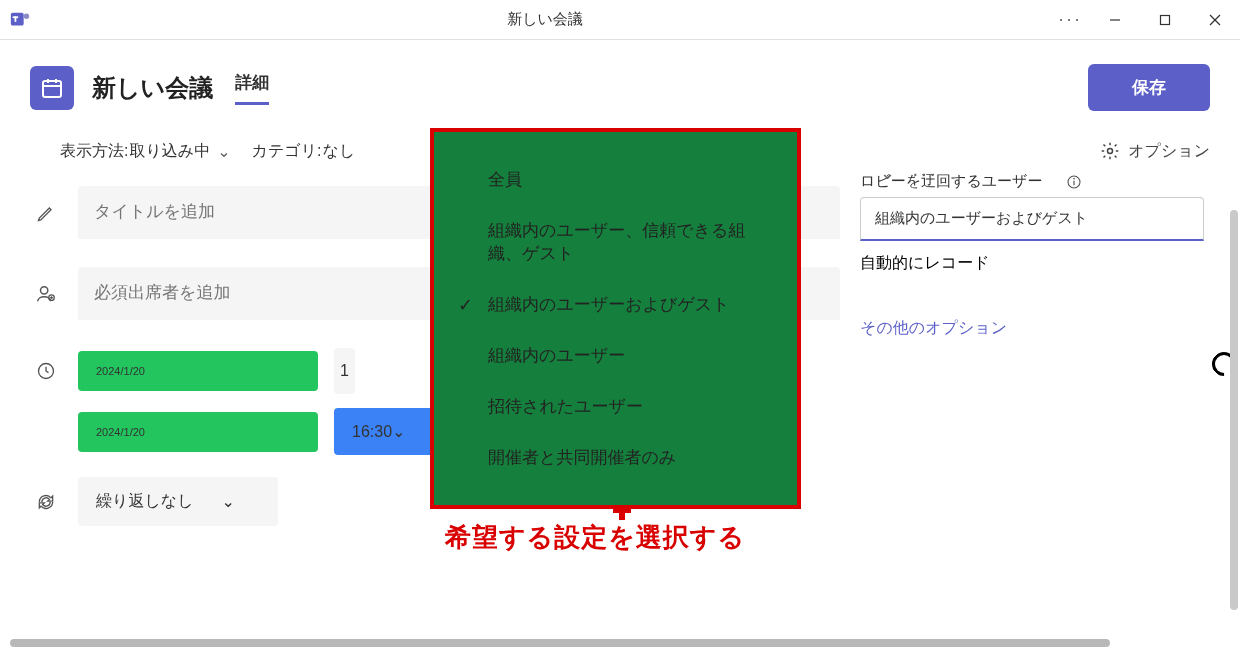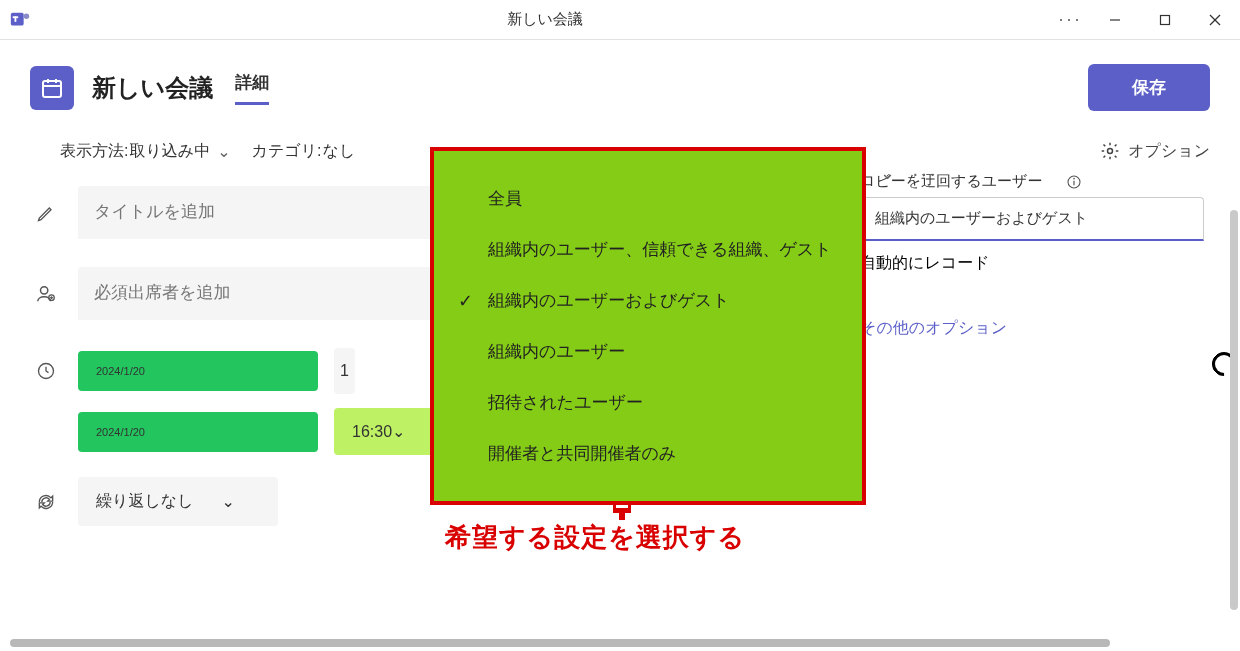--- a/index.html
+++ b/index.html
@@ -20,30 +20,30 @@
   .filterbar { display:flex; align-items:center; padding: 20px 30px 10px 60px; gap:1px; color:#333; font-size:16px; }
   .filterbar .chev { margin-left:6px; margin-right:20px; color:#666; }
   .filterbar .gear { margin-left:auto; display:flex; gap:8px; color:#444; }
   .content { display:flex; padding: 0 0 0 30px; }
   .left { flex:1; padding-right:20px; }
   .right { width:380px; padding-right:36px; }
   .row { display:flex; align-items:center; gap:16px; margin: 14px 0; }
   .row-icon { width:32px; display:flex; justify-content:center; color:#555; }
   .inputlike { background:#f5f5f5; border:none; border-bottom:1px solid transparent; padding:16px 16px; font-size:17px; color:#666; flex:1; border-radius:4px 4px 0 0; }
   .datebox { background:#22c55e; padding:14px 18px; font-size:11px; color:#333; border-radius:4px; min-width:240px; }
-  .timebox { background:#bef264; padding:14px 18px; font-size:16px; color:#333; border-radius:4px; display:flex; align-items:center; min-width:120px; }
+  .timebox { background:#3b82f6; padding:14px 18px; font-size:16px; color:#333; border-radius:4px; display:flex; align-items:center; min-width:120px; }
   .selbox { background:#f5f5f5; padding:14px 18px; font-size:16px; color:#333; border-radius:4px; display:flex; align-items:center; gap:28px; min-width:200px; }
   .toggle { width:40px; height:22px; border:1.5px solid #888; border-radius:12px; position:relative; }
   .toggle::after { content:""; position:absolute; left:3px; top:3px; width:14px; height:14px; background:#666; border-radius:50%; }
   .allday { font-size:16px; color:#333; }
   .right-label { display:flex; align-items:center; gap:24px; font-size:15px; color:#333; margin-bottom:6px; }
   .right-input { width:100%; border:1px solid #ccc; border-bottom:2px solid #5b5fc7; padding:12px 14px; font-size:15px; color:#333; border-radius:4px 4px 0 0; }
   .record-row { display:flex; align-items:center; justify-content:space-between; margin-top:12px; }
   .more-link { color:#5b5fc7; font-size:16px; margin-top:44px; cursor:pointer; }
-  .dropdown { position:absolute; top:128px; left:430px; width:436px; background:#84cc16; border:4px solid #d90000; padding:22px 0; z-index:100;margin-top:19px; }
+  .dropdown { position:absolute; top:128px; left:430px; width:371px; background:#15803d; border:4px solid #d90000; padding:22px 0; z-index:100; }
   .dropdown .item { display:flex; align-items:center; padding:14px 28px 14px 54px; font-size:17px; color:#222; position:relative; }
   .dropdown .item.checked::before { content:"✓"; position:absolute; left:24px; font-size:18px; color:#222; }
   .arrow-svg { position:absolute; left:592px; top:452px; }
   .annotation { position:absolute; left:445px; top:520px; color:#d90000; font-size:26px; font-weight:900; letter-spacing:1px; }
   .timebox-placeholder { background:#f5f5f5; padding:14px 6px; font-size:16px; color:#333; border-radius:4px; min-width:20px; }
   .scrollbar-v { position:absolute; right:2px; top:210px; width:8px; height:400px; background:#c9c9c9; border-radius:4px; }
   .scrollbar-h { position:absolute; left:10px; bottom:4px; width:1100px; height:8px; background:#b8b8b8; border-radius:4px; }
   .chev2 { position:absolute; left:880px; top:162px; color:#666; font-size:18px; }
   .dots2 { position:absolute; left:912px; top:162px; color:#666; font-size:20px; letter-spacing:2px; }
   .rec-toggle { width:24px; height:24px; border:3px solid #000; border-radius:50%; border-right-color:transparent; transform:rotate(45deg); position:absolute; right:4px; top:352px; }

